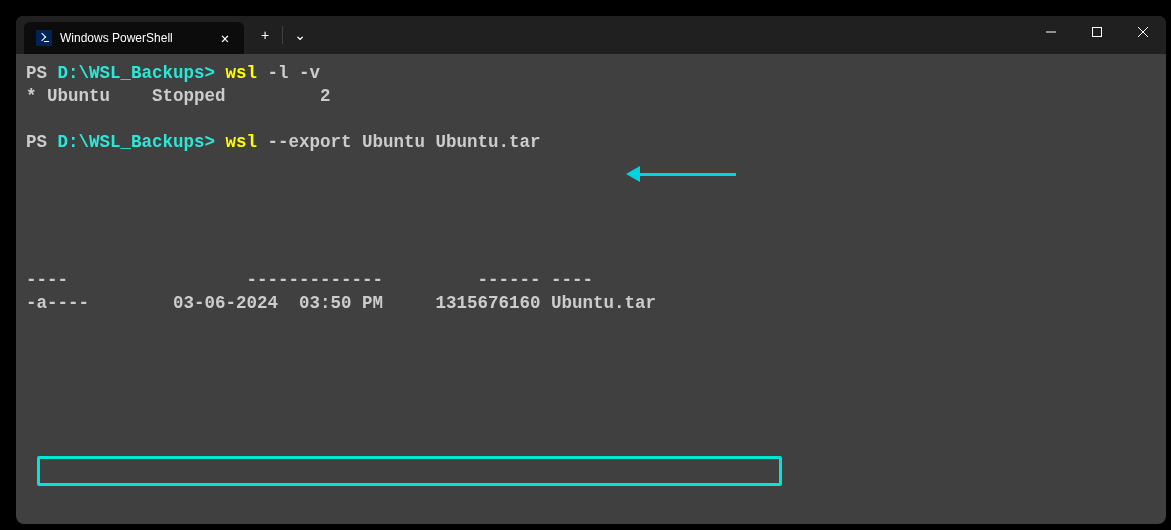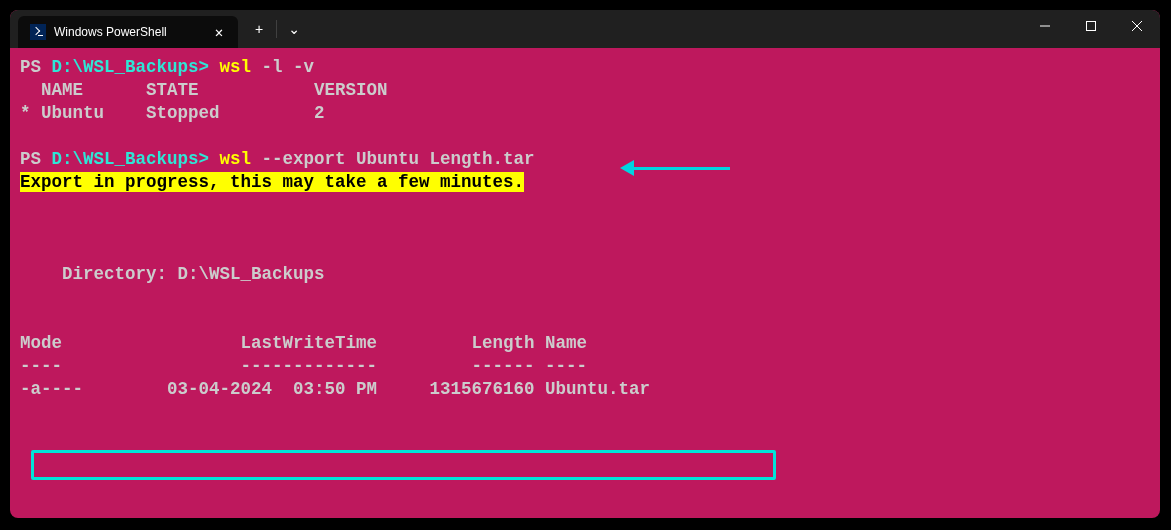--- a/index.html
+++ b/index.html
@@ -6,22 +6,22 @@
     body {
       background: #000;
       width: 1171px;
       height: 530px;
       font-family: Consolas, 'Courier New', monospace;
       overflow: hidden;
     }
     .window {
       width: 1150px;
       height: 508px;
-      margin: 10px;
-      background: #be185d;
+      margin: 16px;
+      background: #404040;
       border-radius: 8px;
       overflow: hidden;
       box-shadow: 0 0 10px rgba(0,0,0,0.8);
       position: relative;
     }
     .titlebar {
       height: 38px;
       background: #202020;
       display: flex;
       align-items: center;
@@ -208,34 +208,30 @@
         <svg viewBox="0 0 10 10">
             <line x1="0" y1="0" x2="10" y2="10" stroke="#fff" stroke-width="1"></line>
             <line x1="10" y1="0" x2="0" y2="10" stroke="#fff" stroke-width="1"></line>
           </svg>
       </div>
     </div>
   </div>
 
   <div class="terminal">
     <div class="line"><span class="prompt-ps">PS </span><span class="prompt-path">D:\WSL_Backups&gt;</span><span class="cmd"> wsl</span><span class="args"> -l -v</span></div>
-    <div class="line">  NAME      STATE           VERSION</div>
     <div class="line">* Ubuntu    Stopped         2</div>
     <div class="line">&nbsp;</div>
-    <div class="line"><span class="prompt-ps">PS </span><span class="prompt-path">D:\WSL_Backups&gt;</span><span class="cmd"> wsl</span><span class="args"> --export Ubuntu Length.tar</span></div>
-    <div class="line"><span class="highlight">Export in progress, this may take a few minutes.</span></div>
-    <div class="line">&nbsp;</div>
-    <div class="line">&nbsp;</div>
-    <div class="line">&nbsp;</div>
-    <div class="line">    Directory: D:\WSL_Backups</div>
-    <div class="line">&nbsp;</div>
-    <div class="line">&nbsp;</div>
-    <div class="line">Mode                 LastWriteTime         Length Name</div>
+    <div class="line"><span class="prompt-ps">PS </span><span class="prompt-path">D:\WSL_Backups&gt;</span><span class="cmd"> wsl</span><span class="args"> --export Ubuntu Ubuntu.tar</span></div>
+    <div class="line">&nbsp;</div>
+    <div class="line">&nbsp;</div>
+    <div class="line">&nbsp;</div>
+    <div class="line">&nbsp;</div>
+    <div class="line">&nbsp;</div>
     <div class="line">----                 -------------         ------ ----</div>
-    <div class="line">-a----        03-04-2024  03:50 PM     1315676160 Ubuntu.tar</div>
+    <div class="line">-a----        03-06-2024  03:50 PM     1315676160 Ubuntu.tar</div>
 
     <div class="arrow">
       <div class="arrow-head"></div>
       <div class="arrow-line"></div>
     </div>
   </div>
 
   <div class="file-row-box"></div>
 </div>
 

